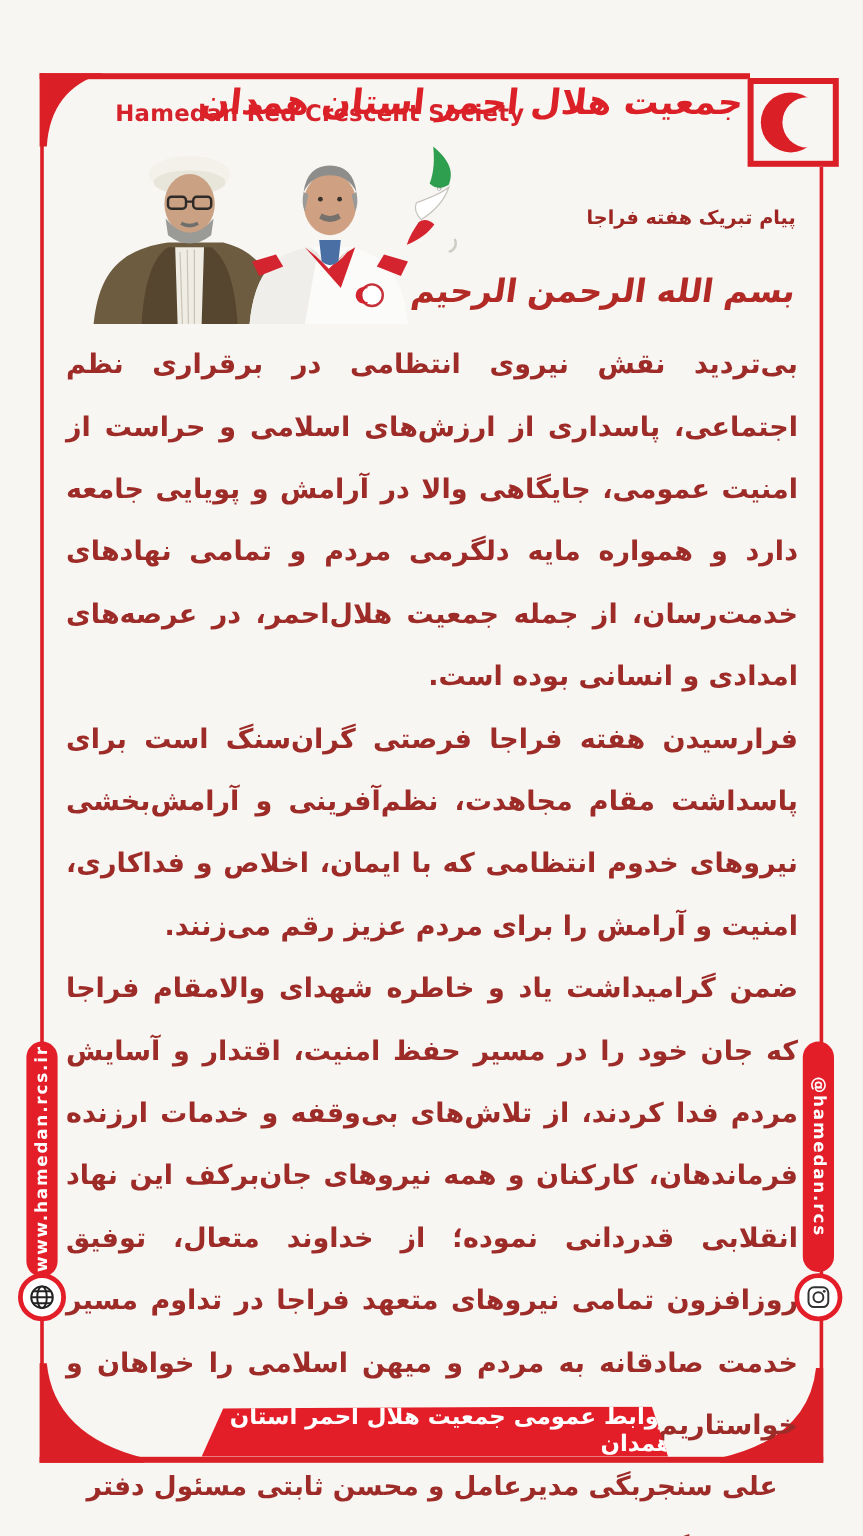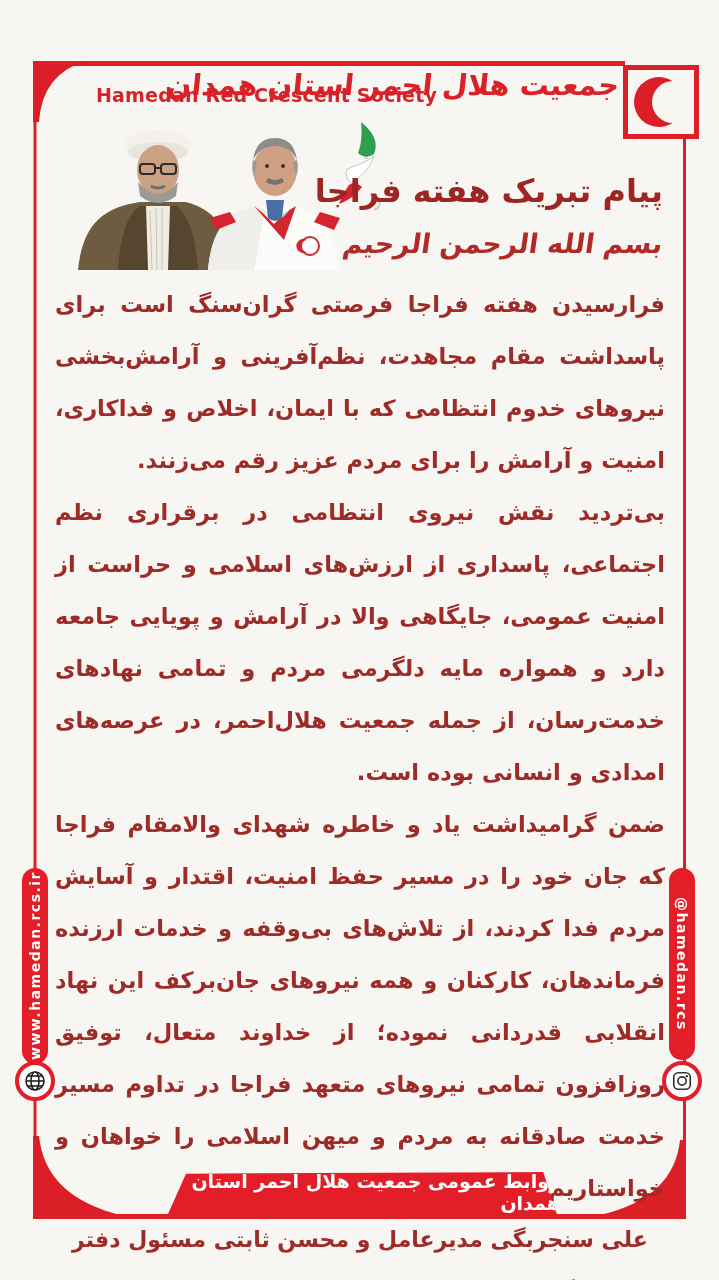--- a/index.html
+++ b/index.html
@@ -34,21 +34,21 @@
     transform:skewX(-6deg);
   }
 
   
   .photos{ position:absolute; left:58px; top:122px; }
   .flag-logo{ position:absolute; left:328px; top:120px; }
 
   
   .msg-title{
     position:absolute; right:56px; top:172px;
-    color:#9d2622; font-weight:bold; font-size:32px;
+    color:#9d2622; font-weight:bold; font-size:16px;
     direction:rtl; white-space:nowrap;
   }
   .basmala{
     position:absolute; right:56px; top:228px;
     color:#b22a26; font-size:27px; font-weight:bold;
     direction:rtl; white-space:nowrap;
     transform:skewX(-8deg);
   }
 
   
@@ -175,22 +175,22 @@
       <path d="M21,65 C17,71 13,77 11,84 C21,80 29,74 34,67 C30,63 25,62 21,65 Z" fill="#d42430"></path>
       <text x="36" y="38" font-size="7" fill="#3a3a3a">۞</text>
       <path d="M46,90 q8,-3 5,-11" stroke="#cfccc6" stroke-width="2" fill="none"></path>
     </svg>
   </div>
 
   <div class="msg-title">پیام تبریک هفته فراجا</div>
   <div class="basmala">بسم الله الرحمن الرحیم</div>
 
   <div class="body-text">
+    <p>بی‌تردید نقش نیروی انتظامی در برقراری نظم اجتماعی، پاسداری از ارزش‌های اسلامی و حراست از امنیت عمومی، جایگاهی والا در آرامش و پویایی جامعه دارد و همواره مایه دلگرمی مردم و تمامی نهادهای خدمت‌رسان، از جمله جمعیت هلال‌احمر، در عرصه‌های امدادی و انسانی بوده است.</p>
     <p>فرارسیدن هفته فراجا فرصتی گران‌سنگ است برای پاسداشت مقام مجاهدت، نظم‌آفرینی و آرامش‌بخشی نیروهای خدوم انتظامی که با ایمان، اخلاص و فداکاری، امنیت و آرامش را برای مردم عزیز رقم می‌زنند.</p>
-    <p>بی‌تردید نقش نیروی انتظامی در برقراری نظم اجتماعی، پاسداری از ارزش‌های اسلامی و حراست از امنیت عمومی، جایگاهی والا در آرامش و پویایی جامعه دارد و همواره مایه دلگرمی مردم و تمامی نهادهای خدمت‌رسان، از جمله جمعیت هلال‌احمر، در عرصه‌های امدادی و انسانی بوده است.</p>
     <p>ضمن گرامیداشت یاد و خاطره شهدای والامقام فراجا که جان خود را در مسیر حفظ امنیت، اقتدار و آسایش مردم فدا کردند، از تلاش‌های بی‌وقفه و خدمات ارزنده فرماندهان، کارکنان و همه نیروهای جان‌برکف این نهاد انقلابی قدردانی نموده؛ از خداوند متعال، توفیق روزافزون تمامی نیروهای متعهد فراجا در تداوم مسیر خدمت صادقانه به مردم و میهن اسلامی را خواهان و خواستاریم.</p>
     <p class="signature">علی سنجربگی مدیرعامل و محسن ثابتی مسئول دفتر نمایندگی ولی فقیه جمعیت هلال‌احمر استان همدان</p>
   </div>
 
   <div class="footer-banner">
     <span>روابط عمومی جمعیت هلال احمر استان همدان</span>
   </div>
 
   <div class="pill pill-left">
     <span class="pill-text">www.hamedan.rcs.ir</span>

